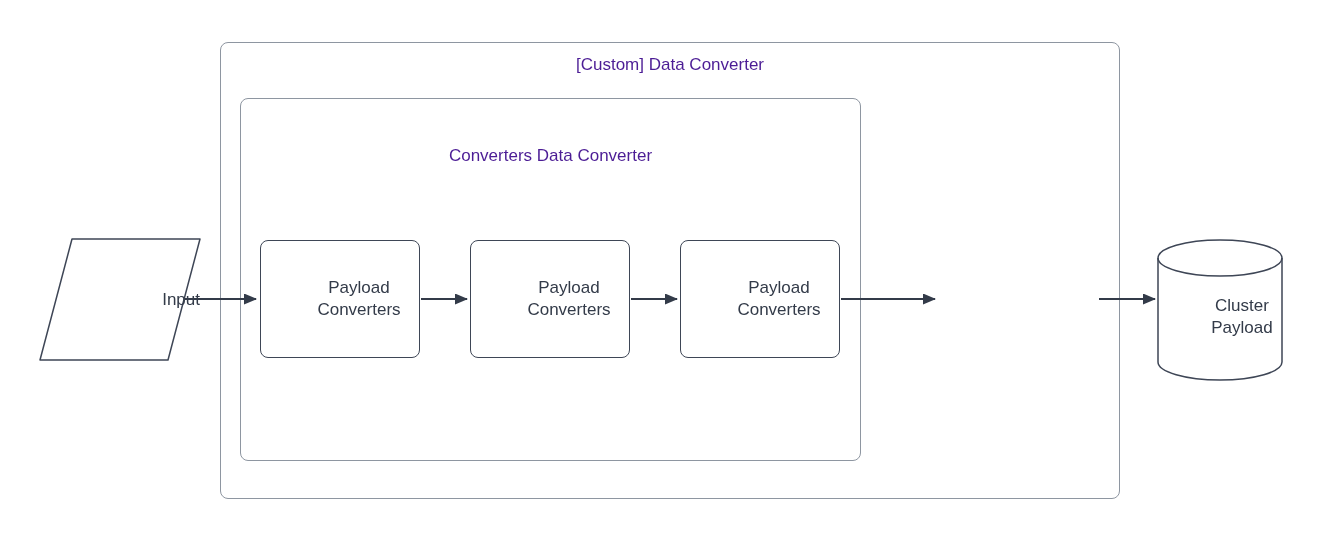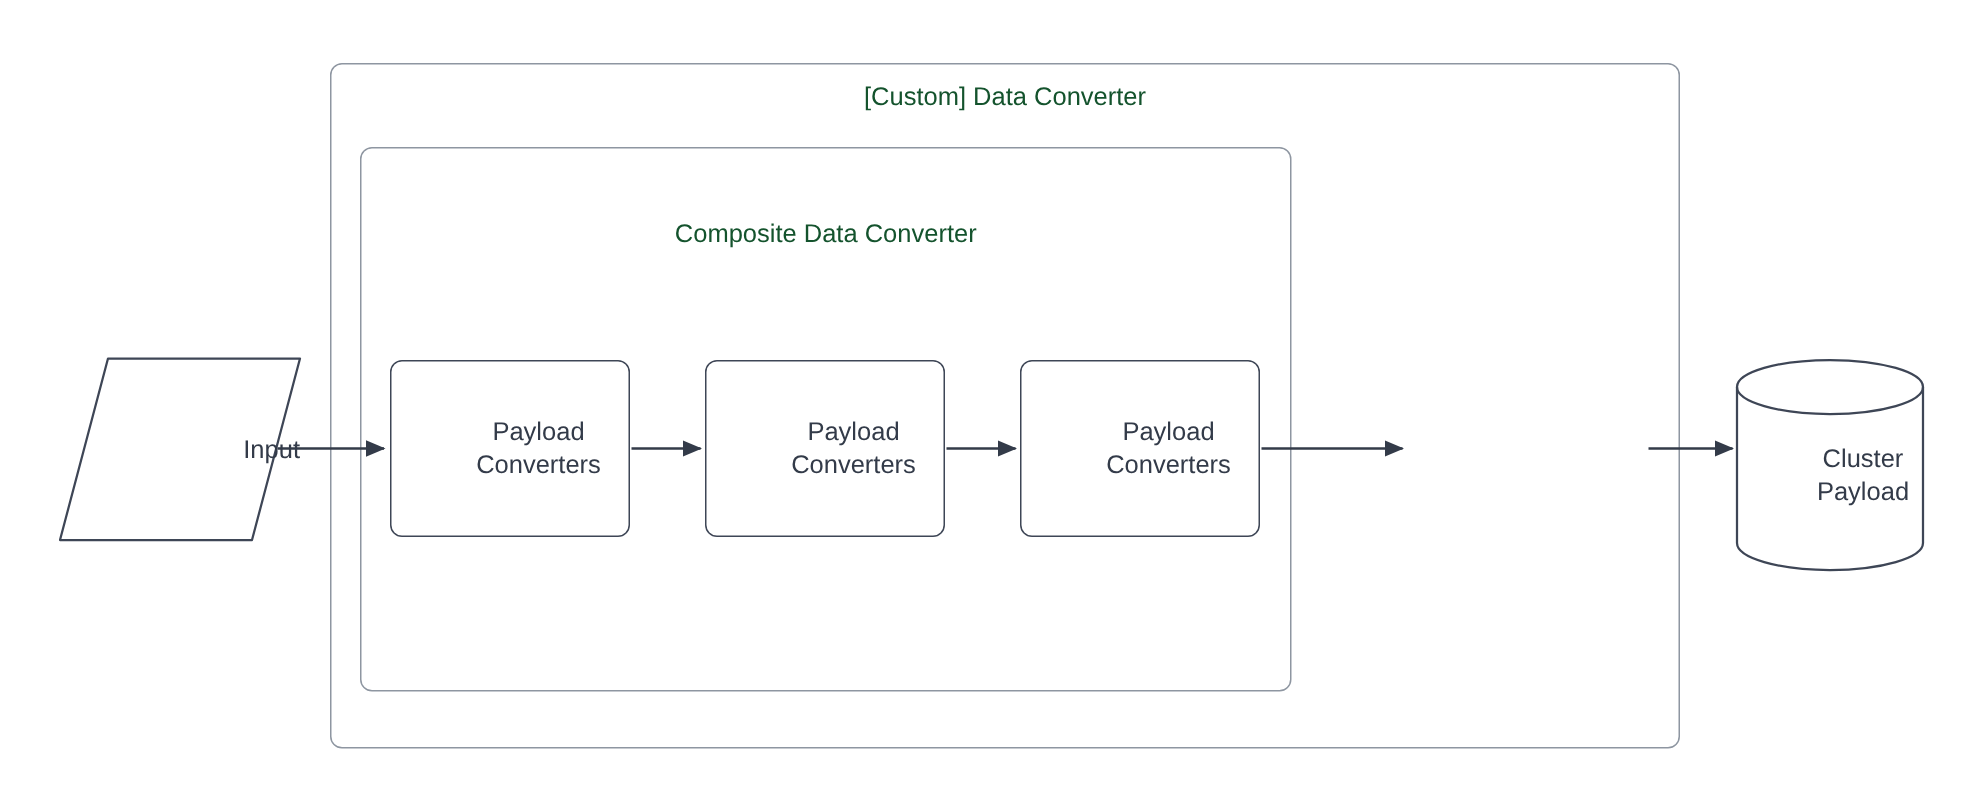--- a/index.html
+++ b/index.html
@@ -18,21 +18,21 @@
     border-radius: 8px;
     background: transparent;
   }
   .container-title {
     position: absolute;
     left: 0;
     width: 100%;
     text-align: center;
     font-size: 17px;
     line-height: 21px;
-    color: #14532d;
+    color: #4c1d95;
     white-space: nowrap;
   }
   .node-box {
     position: absolute;
     box-sizing: border-box;
     border: 1.5px solid #3e4656;
     border-radius: 8px;
     background: #ffffff;
     display: flex;
     align-items: center;
@@ -74,21 +74,21 @@
 </head>
 <body>
 
 <div class="stage">
 
   <div class="container" style="left:220px; top:42px; width:898px; height:455px;">
     <div class="container-title" style="top:11px;">[Custom] Data Converter</div>
   </div>
 
   <div class="container" style="left:240px; top:98px; width:619px; height:361px;">
-    <div class="container-title" style="top:46px;">Composite Data Converter</div>
+    <div class="container-title" style="top:46px;">Converters Data Converter</div>
   </div>
 
   <svg class="overlay" viewBox="0 0 1320 540">
     <defs>
       <marker id="arrowhead" markerUnits="userSpaceOnUse" markerWidth="13" markerHeight="11" refX="12" refY="5.5" orient="auto">
         <path d="M0,0 L13,5.5 L0,11 Z" fill="#333b49"></path>
       </marker>
     </defs>
 
     <path d="M 72,239 L 200,239 L 168,360 L 40,360 Z" fill="#ffffff" stroke="#3e4656" stroke-width="1.5" stroke-linejoin="round"></path>

